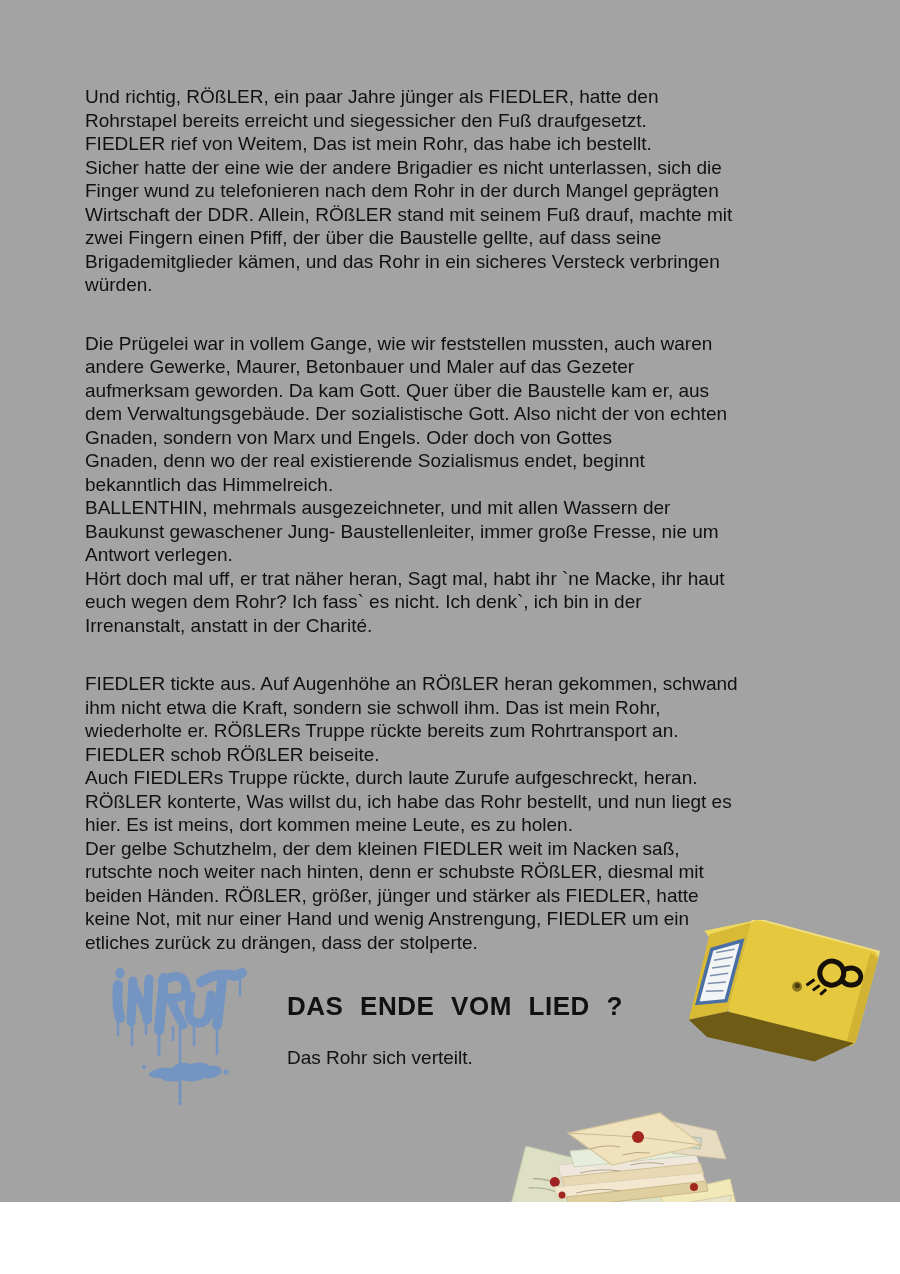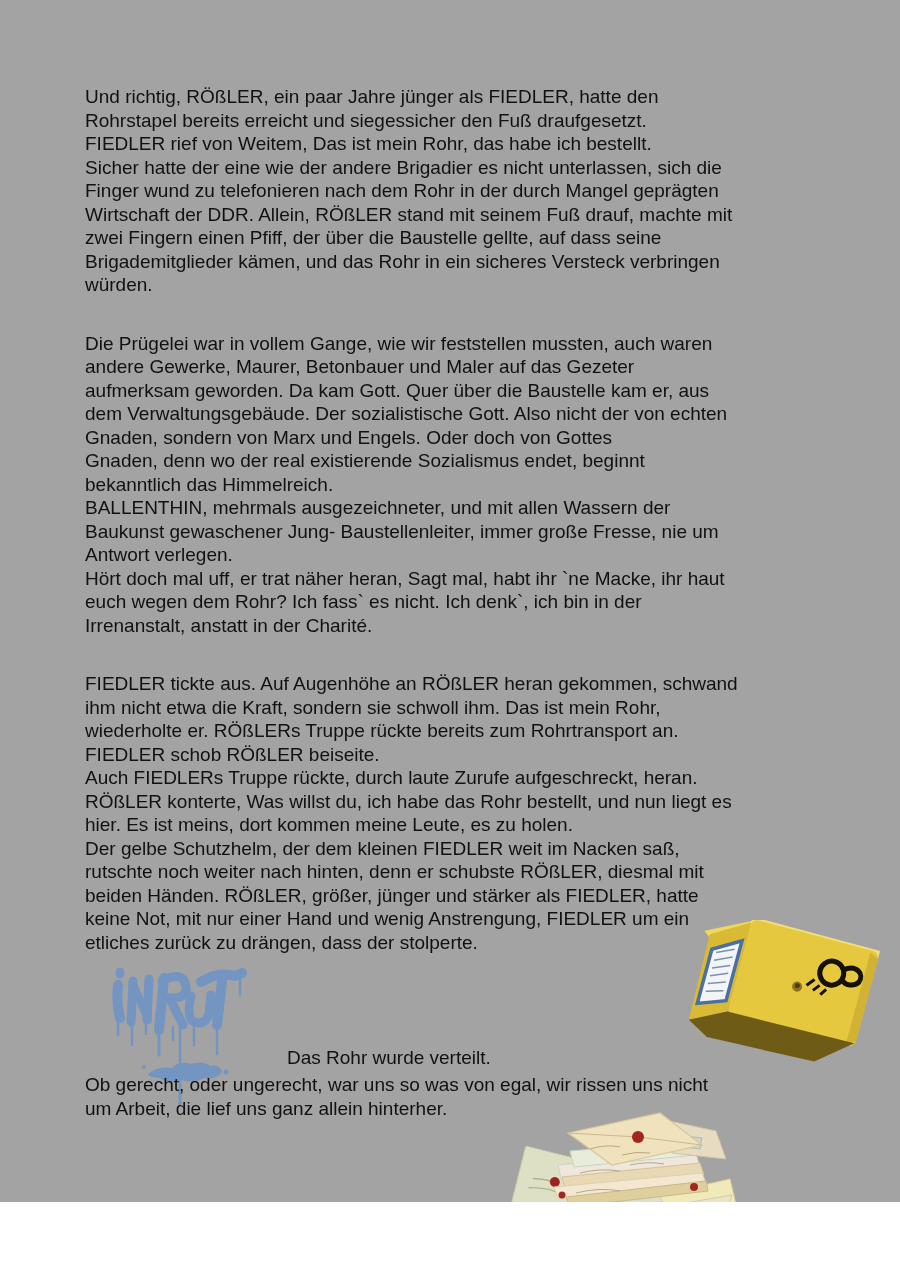--- a/index.html
+++ b/index.html
@@ -121,25 +121,24 @@
       <path d="M152,23 v16" stroke-width="2.5"></path>
 
       <path d="M60,118 q10,-8 24,-6 q8,-8 18,-4 q14,-4 20,2 q10,-2 12,6 q-6,8 -18,6 q-10,6 -22,2 q-14,4 -22,-2 q-10,0 -12,-4 z" fill="#7494c2" stroke="none"></path>
       <circle cx="56" cy="111" r="2" fill="#7494c2" stroke="none"></circle>
       <circle cx="138" cy="116" r="2.5" fill="#7494c2" stroke="none"></circle>
       <path d="M92,124 v20" stroke-width="2.5"></path>
       <circle cx="92" cy="147" r="2" fill="#7494c2" stroke="none"></circle>
     </g>
   </svg>
 
-
-  <div class="subline">Das Rohr wurde verteilt.</div>
-
-  <div class="closing">Ob gerecht, oder ungerecht, war uns so was von egal, wir rissen uns nicht
-um Arbeit, die lief uns ganz allein hinterher.</div>
+  <div class="heading">DAS ENDE VOM LIED ?</div>
+
+  <div class="subline">Das Rohr sich verteilt.</div>
+
 
   <svg class="postbox-img" viewBox="0 0 208 152" xmlns="http://www.w3.org/2000/svg">
     <g transform="translate(10,6) rotate(15 90 70)">
 
       <polygon points="2,26 50,2 60,10 12,34" fill="#eed95e"></polygon>
 
       <polygon points="45,0 177,0 177,10 45,10" fill="#f0df7c"></polygon>
 
       <rect x="45" y="2" width="132" height="98" rx="7" fill="#e6c83e"></rect>
 

